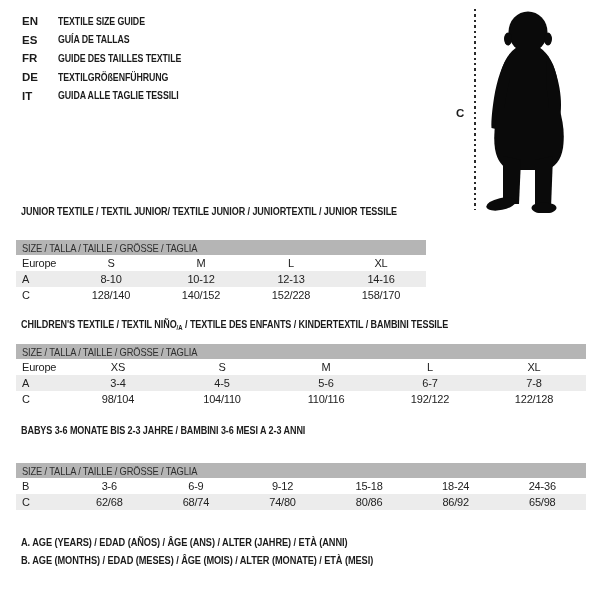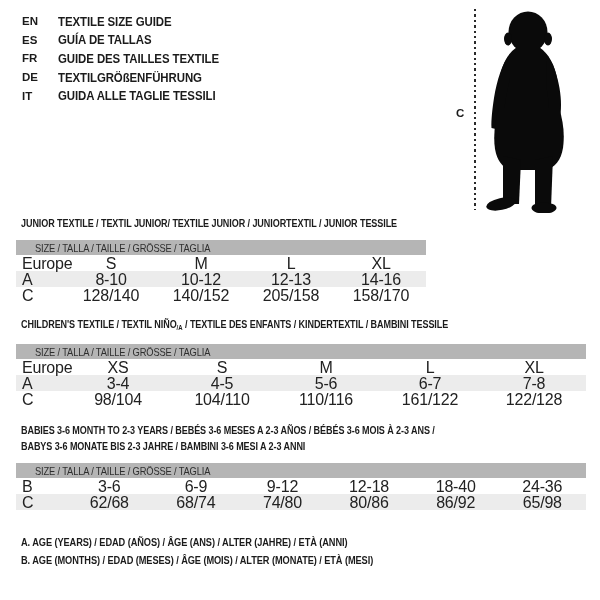--- a/index.html
+++ b/index.html
@@ -12,43 +12,43 @@
   .page{position:relative;width:600px;height:600px;background:#fff;}
 
   
   .cond{display:inline-block;transform:scaleX(0.85);transform-origin:0 50%;white-space:nowrap;letter-spacing:-0.2px;}
   .cond-strong{display:inline-block;transform:scaleX(0.80);transform-origin:0 50%;white-space:nowrap;font-weight:700;letter-spacing:-0.1px;}
 
   
   .langs{position:absolute;left:22px;top:12px;}
   .lang-row{display:flex;height:18.6px;align-items:center;}
   .lang-code{width:36px;font-size:11.5px;font-weight:700;flex:0 0 36px;}
-  .lang-text{font-size:13px;font-weight:700;}
+  .lang-text{font-size:10px;font-weight:700;}
   .lang-text .cond-strong{transform:scaleX(0.88);}
 
   
   .dotline{
     position:absolute;left:474px;top:9px;width:2px;height:201px;
     background-image:repeating-linear-gradient(to bottom,#2a2a2a 0 2.4px,transparent 2.4px 5.4px);
   }
   .c-label{position:absolute;left:456px;top:107px;font-size:11.5px;font-weight:700;}
   .baby{position:absolute;left:483px;top:8px;}
 
   
   .sec-title{position:absolute;left:21px;font-size:11.3px;white-space:nowrap;}
-  .title-junior{top:217px;}
+  .title-junior{top:205px;}
   .title-children{top:318px;}
   .title-babies{top:423px;line-height:15.5px;}
   .subsc{font-size:7.5px;vertical-align:-2px;letter-spacing:0;}
 
   
   .sg-table{position:absolute;left:16px;}
-  .size-bar{height:15px;background:#b5b5b5;display:flex;align-items:center;padding-left:19px;box-sizing:border-box;}
+  .size-bar{height:15px;background:#b5b5b5;display:flex;align-items:center;padding-left:6px;box-sizing:border-box;}
   .size-bar .cond{font-size:11px;color:#2e2e2e;font-weight:400;}
-  .trow{display:flex;height:16px;font-size:16px;color:#222;}
+  .trow{display:flex;height:16px;align-items:center;font-size:11px;color:#222;}
   .trow.alt{background:#ececec;}
   .cell{text-align:center;letter-spacing:-0.2px;}
   .cell.lbl{text-align:left;padding-left:6px;box-sizing:border-box;}
 
   .t-junior{top:240px;width:410px;}
   .t-junior .cell{width:90px;}
   .t-junior .cell.lbl{width:50px;}
 
   .t-children{top:344px;width:570px;}
   .t-children .cell{width:104px;}
@@ -134,21 +134,21 @@
       <span class="cell lbl">A</span>
       <span class="cell">8-10</span>
       <span class="cell">10-12</span>
       <span class="cell">12-13</span>
       <span class="cell">14-16</span>
     </div>
     <div class="trow">
       <span class="cell lbl">C</span>
       <span class="cell">128/140</span>
       <span class="cell">140/152</span>
-      <span class="cell">205/158</span>
+      <span class="cell">152/228</span>
       <span class="cell">158/170</span>
     </div>
   </div>
 
   <div class="sec-title title-children">
     <span class="cond-strong"><span>CHILDREN'S TEXTILE / TEXTIL NIÑO</span><span class="subsc">/A</span><span> / TEXTILE DES ENFANTS / KINDERTEXTIL / BAMBINI TESSILE</span></span>
   </div>
   <div class="sg-table t-children">
     <div class="size-bar">
       <span class="cond">SIZE / TALLA / TAILLE / GRÖSSE / TAGLIA</span>
@@ -167,40 +167,39 @@
       <span class="cell">4-5</span>
       <span class="cell">5-6</span>
       <span class="cell">6-7</span>
       <span class="cell">7-8</span>
     </div>
     <div class="trow">
       <span class="cell lbl">C</span>
       <span class="cell">98/104</span>
       <span class="cell">104/110</span>
       <span class="cell">110/116</span>
-      <span class="cell">161/122</span>
+      <span class="cell">192/122</span>
       <span class="cell">122/128</span>
     </div>
   </div>
 
   <div class="sec-title title-babies">
-    <div><span class="cond-strong">BABIES 3-6 MONTH TO 2-3 YEARS / BEBÉS 3-6 MESES A 2-3 AÑOS / BÉBÉS 3-6 MOIS À 2-3 ANS /</span></div>
     <div><span class="cond-strong">BABYS 3-6 MONATE BIS 2-3 JAHRE / BAMBINI 3-6 MESI A 2-3 ANNI</span></div>
   </div>
   <div class="sg-table t-babies">
     <div class="size-bar">
       <span class="cond">SIZE / TALLA / TAILLE / GRÖSSE / TAGLIA</span>
     </div>
     <div class="trow">
       <span class="cell lbl">B</span>
       <span class="cell">3-6</span>
       <span class="cell">6-9</span>
       <span class="cell">9-12</span>
-      <span class="cell">12-18</span>
-      <span class="cell">18-40</span>
+      <span class="cell">15-18</span>
+      <span class="cell">18-24</span>
       <span class="cell">24-36</span>
     </div>
     <div class="trow alt">
       <span class="cell lbl">C</span>
       <span class="cell">62/68</span>
       <span class="cell">68/74</span>
       <span class="cell">74/80</span>
       <span class="cell">80/86</span>
       <span class="cell">86/92</span>
       <span class="cell">65/98</span>

